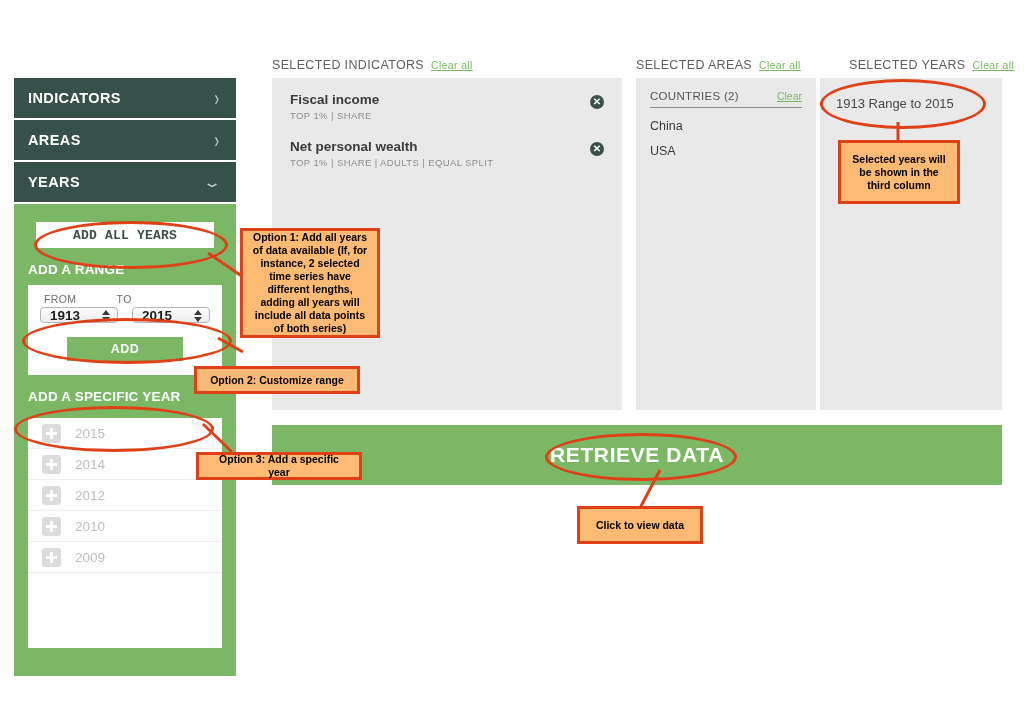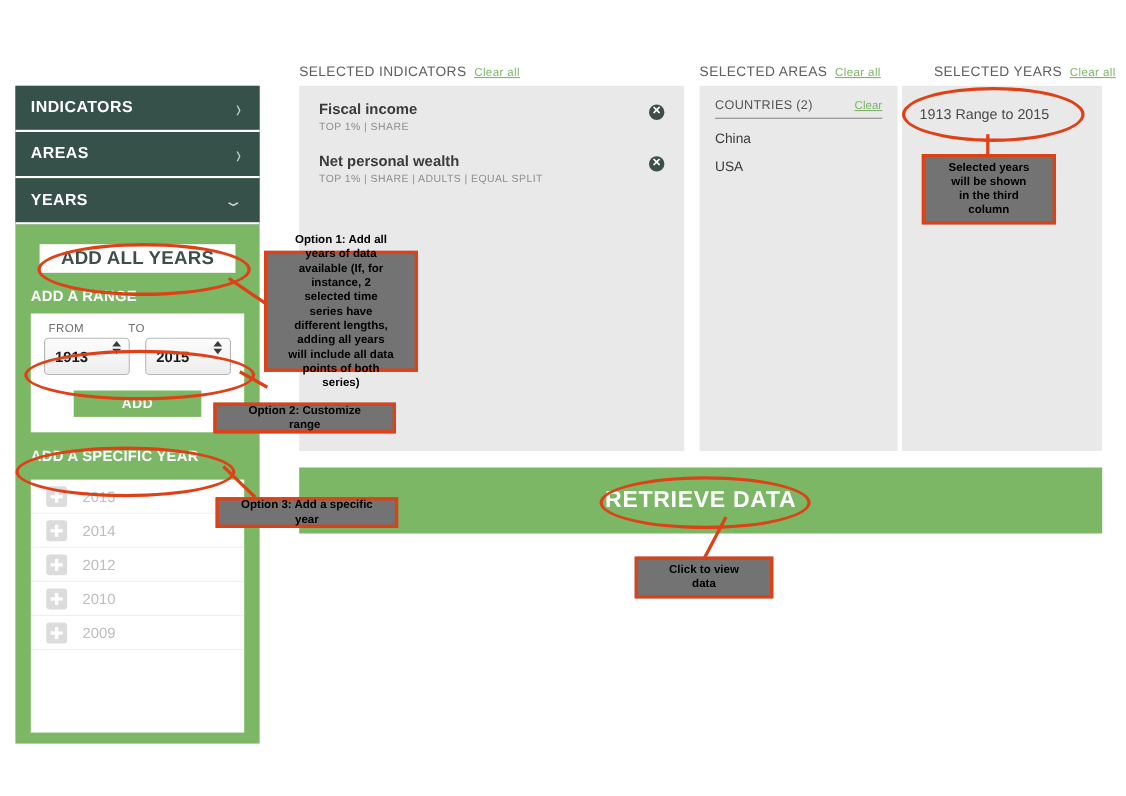--- a/index.html
+++ b/index.html
@@ -20,39 +20,39 @@
     font-size:14.5px;font-weight:bold;letter-spacing:.4px;
     border-bottom:2px solid #ffffff;
   }
   .chev{font-size:17px;color:#c9d3d0;font-weight:normal;line-height:1;}
   .chev.down{transform:scaleX(1.35) scaleY(.8);}
   .chev.right{transform:scaleY(1.35) scaleX(.8);}
 
   #add-all-wrap{padding:18px 22px 0 22px;}
   #add-all-years{
     width:100%;height:26px;background:#ffffff;border:none;
-    color:#3d4f4a;font-size:17px;font-weight:bold;letter-spacing:.2px;
-    font-family:Liberation Sans, sans-serif;cursor:pointer;
+    color:#3d4f4a;font-size:13px;font-weight:bold;letter-spacing:.2px;
+    font-family:Liberation Mono, monospace;cursor:pointer;
     display:flex;align-items:center;justify-content:center;
   }
 
   .sec-title{
     color:#ffffff;font-size:13.5px;font-weight:bold;letter-spacing:.2px;
     padding:14px 0 8px 14px;
   }
 
   #range-card{
     margin:0 14px;background:#ffffff;padding:8px 12px 14px 12px;
     box-sizing:border-box;
   }
   .range-labels{display:flex;gap:40px;padding-left:4px;}
   .range-labels span{font-size:10.5px;color:#6d6d6d;letter-spacing:.4px;}
   .range-inputs{display:flex;gap:14px;margin-top:2px;}
   .num-input{
-    position:relative;width:82px;height:34px;
+    position:relative;width:82px;height:16px;
     background:linear-gradient(#fdfdfd,#ededed);
     border:1px solid #b6b6b6;border-radius:4px;box-sizing:border-box;
     display:flex;align-items:center;
   }
   .num-input .val{
     font-size:13.5px;color:#1c1c1c;font-weight:bold;padding-left:9px;
     font-family:"Liberation Sans", sans-serif;
   }
   .spin{position:absolute;right:7px;top:2px;display:flex;flex-direction:column;
         align-items:center;justify-content:center;gap:2px;}
@@ -127,24 +127,24 @@
   #retrieve-bar span{
     color:#ffffff;font-size:21px;font-weight:bold;letter-spacing:.6px;
   }
 
   
   .ellipse{
     border:3.5px solid #df4117;border-radius:50%;background:transparent;
     pointer-events:none;
   }
   .callout{
-    background:#737373;border:3px solid #df4117;box-sizing:border-box;
+    background:#fdba74;border:3px solid #df4117;box-sizing:border-box;
     color:#000000;font-size:10.5px;font-weight:bold;line-height:13px;
     text-align:center;display:flex;align-items:center;justify-content:center;
-    padding:4px 18px;
+    padding:4px 8px;
   }
   svg.leader-svg{position:absolute;overflow:visible;}
 </style>
 </head>
 <body>
 
 <div class="abs" id="sidebar">
 
   <div class="accordion-row">
     <span>INDICATORS</span>

